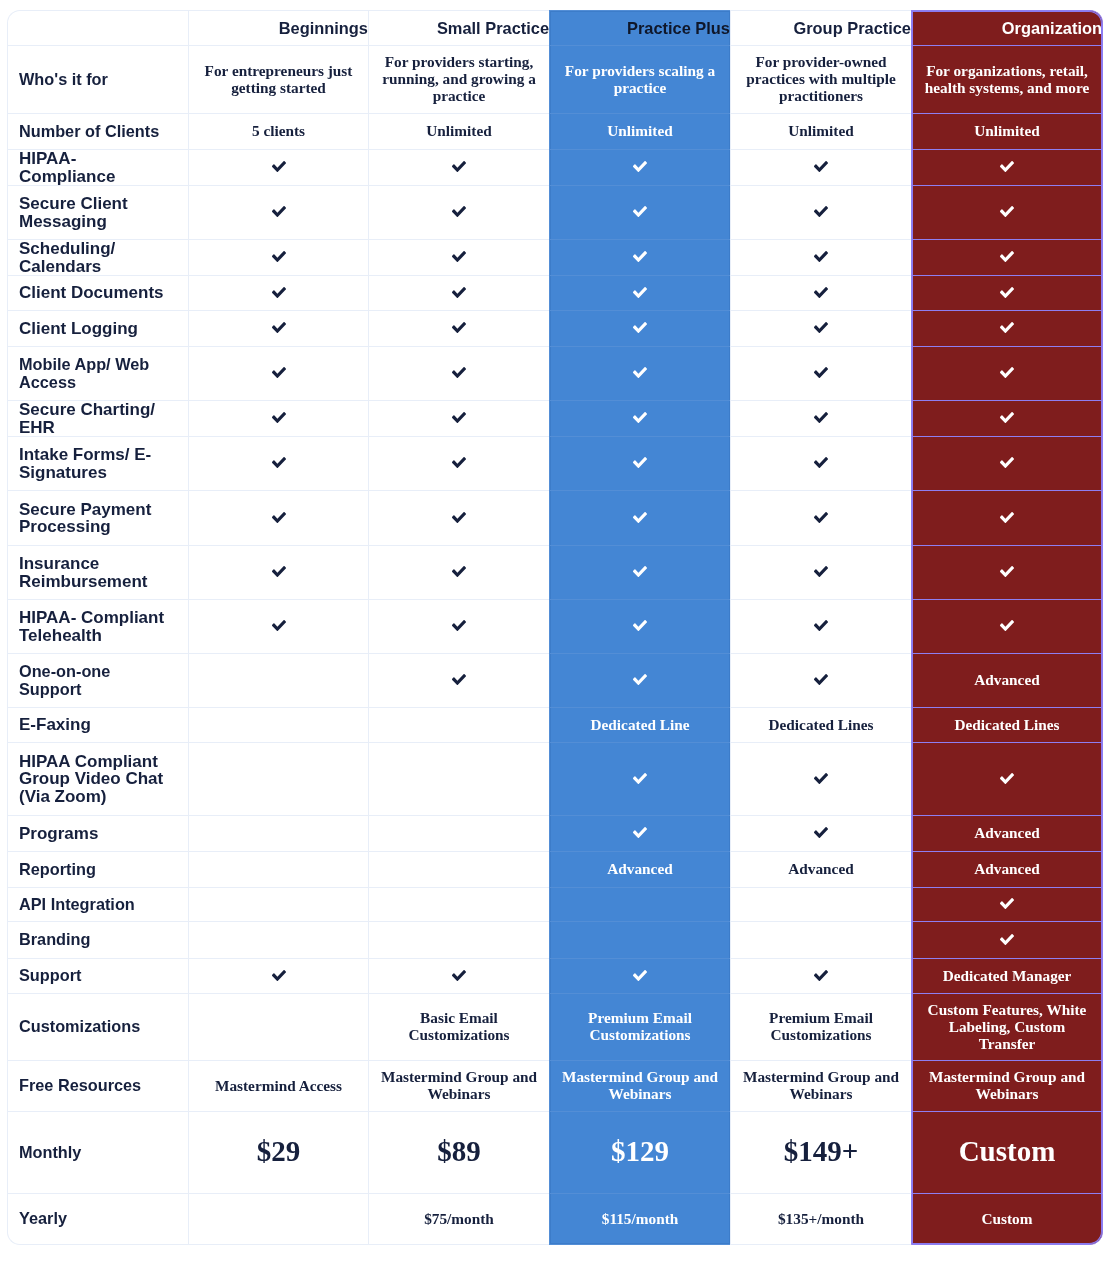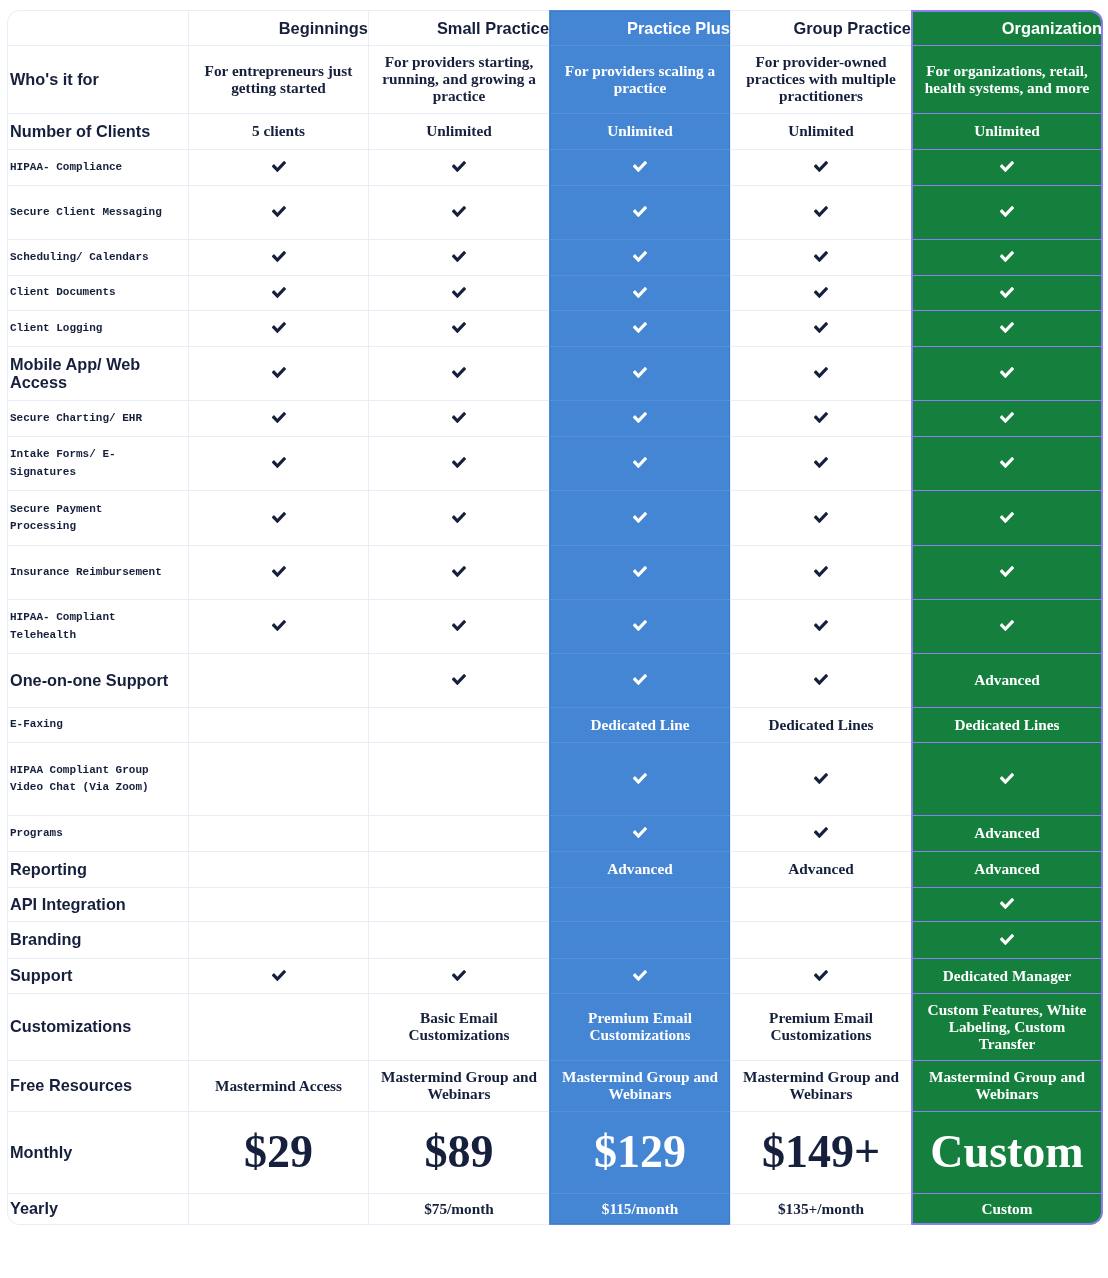--- a/index.html
+++ b/index.html
@@ -34,26 +34,26 @@
     box-sizing:border-box;
     border-left:1px solid #E8EEF8;
     border-top:1px solid #E8EEF8;
     position:relative;
   }
   .cell.last { border-right:1px solid #E8EEF8; }
   .lastrow .cell { border-bottom:1px solid #E8EEF8; }
 
   
   .cmp td.lbl {
-    padding:0 15px 0 2px;
+    padding:0 15px 0 11px;
     text-align:left;
     line-height:17.5px;
   }
   .lbl.sans { font-family:"Liberation Sans", sans-serif; font-weight:bold; font-size:16.3px; letter-spacing:0px; }
-  .lbl.serif { font-family:Liberation Mono, monospace; font-weight:bold; font-size:11px; letter-spacing:0px; }
+  .lbl.serif { font-family:Liberation Sans, sans-serif; font-weight:bold; font-size:17px; letter-spacing:0px; }
 
   
   .cmp td.val {
     text-align:center;
     font-family:"Liberation Serif", serif;
     font-weight:bold;
     font-size:15.3px;
     line-height:17px;
     padding:0 10px 2px 10px;
   }
@@ -63,43 +63,43 @@
     font-family:"Liberation Sans", sans-serif;
     font-weight:bold;
     font-size:16.4px;
     text-align:right;
     padding:0 0 0 11.5px;
     letter-spacing:0px;
   }
 
   
   .cell.hl-blue   { background:#4486D4; color:#ffffff; border-color:#538ED6; }
-  .cell.hl-purple { background:#15803d; color:#ffffff; border-color:#8E7EF1; }
-
-  .cmp td.hdr.hl-blue { color:#ffffff;padding-left:30px; }
+  .cell.hl-purple { background:#7f1d1d; color:#ffffff; border-color:#8E7EF1; }
+
+  .cmp td.hdr.hl-blue { color:#0f172a;padding-left:30px; }
 
   
   .cell.hl-blue   { box-shadow: inset 1px 0 0 0 #3C7CC9, inset -1px 0 0 0 #3C7CC9; }
   .cell.hl-purple { box-shadow: inset 1px 0 0 0 #8B7AF0, inset -1px 0 0 0 #8B7AF0; }
   .row-head .cell.hl-blue   { box-shadow: inset 1px 0 0 0 #3C7CC9, inset -1px 0 0 0 #3C7CC9, inset 0 1px 0 0 #3C7CC9; }
   .row-head .cell.hl-purple { box-shadow: inset 1px 0 0 0 #8B7AF0, inset -1px 0 0 0 #8B7AF0, inset 0 1px 0 0 #8B7AF0; }
   .lastrow .cell.hl-blue    { box-shadow: inset 1px 0 0 0 #3C7CC9, inset -1px 0 0 0 #3C7CC9, inset 0 -1px 0 0 #3C7CC9; }
   .lastrow .cell.hl-purple  { box-shadow: inset 1px 0 0 0 #8B7AF0, inset -1px 0 0 0 #8B7AF0, inset 0 -1px 0 0 #8B7AF0; }
 
   
   .rtl { border-top-left-radius:13px; }
   .rbl { border-bottom-left-radius:13px; }
   .rtr { border-top-right-radius:13px; }
   .rbr { border-bottom-right-radius:13px; }
 
   
   .cmp td.val.price {
     font-family:"Liberation Serif", serif;
     font-weight:bold;
-    font-size:46px;
+    font-size:29px;
     letter-spacing:0px;
     line-height:1;
     margin-left:31px;
   }
 
   
   .ck { display:block; margin:0 auto; width:14px; height:11px; }
   .ck path { fill:#16203D; }
   .hl-blue .ck path, .hl-purple .ck path { fill:#ffffff; }
 </style>
@@ -586,21 +586,21 @@
         <td class="cell val last hl-purple"><span>Mastermind Group and Webinars</span></td>
       </tr>
       <tr style="height:82px">
         <td class="cell first lbl sans"><span>Monthly</span></td>
         <td class="cell val price"><span>$29</span></td>
         <td class="cell val price"><span>$89</span></td>
         <td class="cell val price hl-blue"><span>$129</span></td>
         <td class="cell val price"><span>$149+</span></td>
         <td class="cell val price last hl-purple"><span>Custom</span></td>
       </tr>
-      <tr class="lastrow" style="height:32px">
+      <tr class="lastrow" style="height:52px">
         <td class="cell first lbl sans rbl"><span>Yearly</span></td>
         <td class="cell val empty"></td>
         <td class="cell val"><span>$75/month</span></td>
         <td class="cell val hl-blue"><span>$115/month</span></td>
         <td class="cell val"><span>$135+/month</span></td>
         <td class="cell val last hl-purple rbr"><span>Custom</span></td>
       </tr>
     </tbody>
   </table>
 </div>

